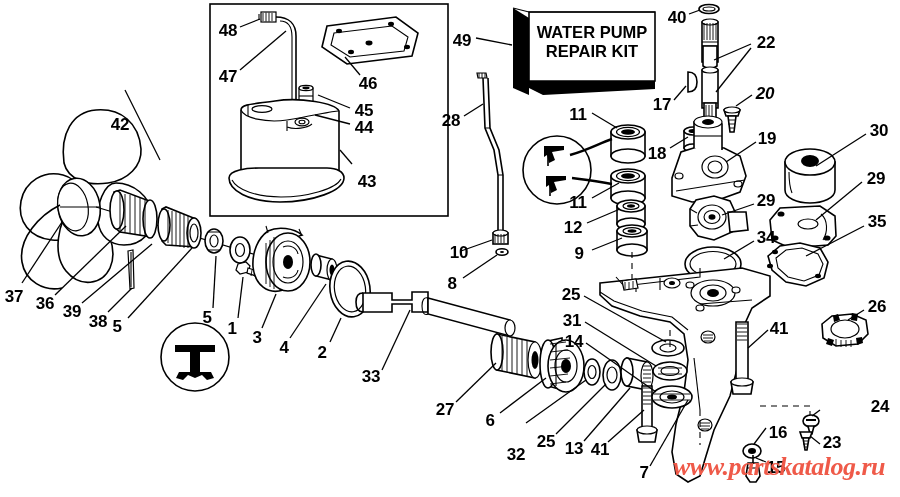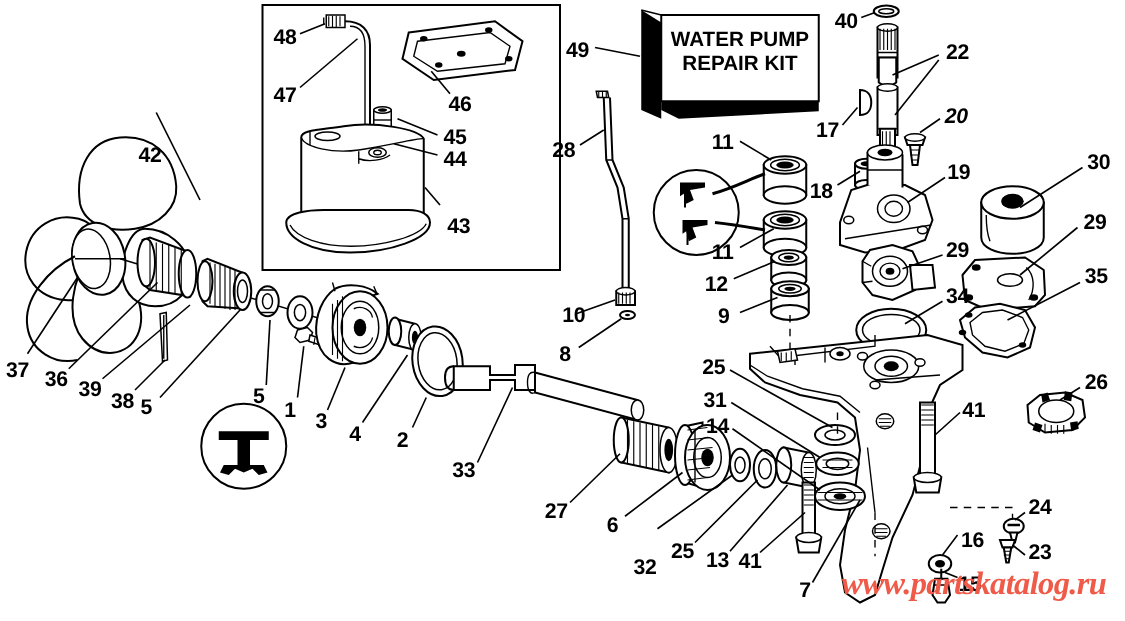--- a/index.html
+++ b/index.html
@@ -633,20 +633,20 @@
       <div class="callout" style="left: 516px; top: 430px; margin-top: 24px;">32</div>
       <div class="callout" style="left: 546px; top: 441px;">25</div>
       <div class="callout" style="left: 574px; top: 448px;">13</div>
       <div class="callout" style="left: 600px; top: 449px;">41</div>
       <div class="callout" style="left: 571px; top: 294px;">25</div>
       <div class="callout" style="left: 572px; top: 320px;">31</div>
       <div class="callout" style="left: 574px; top: 341px;">14</div>
       <div class="callout" style="left: 779px; top: 328px;">41</div>
       <div class="callout" style="left: 644px; top: 472px;">7</div>
       <div class="callout" style="left: 778px; top: 432px;">16</div>
-      <div class="callout" style="left: 832px; top: 406px;">24</div>
+      <div class="callout" style="left: 880px; top: 406px;">24</div>
       <div class="callout" style="left: 832px; top: 442px;">23</div>
       <div class="callout" style="left: 776px; top: 467px;">15</div>
     </div>
 
   <div id="watermark" style="color: rgb(239, 90, 73);">www.partskatalog.ru</div>
 
 </div>
 
 </body></html>

